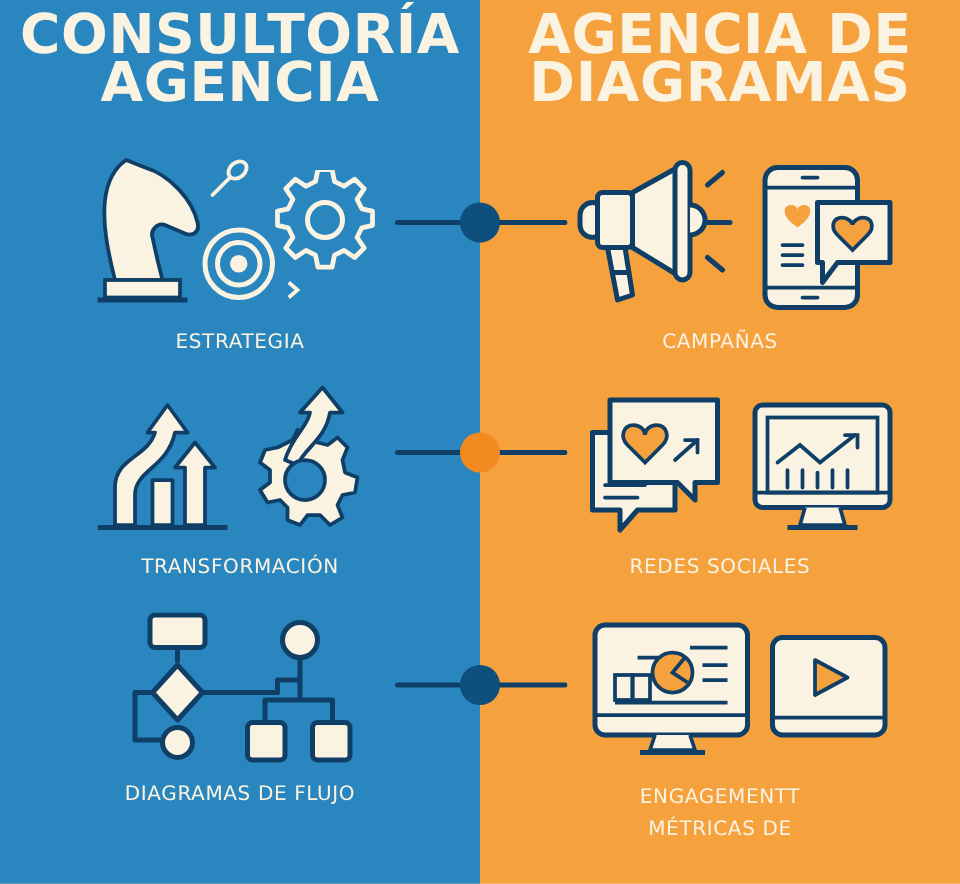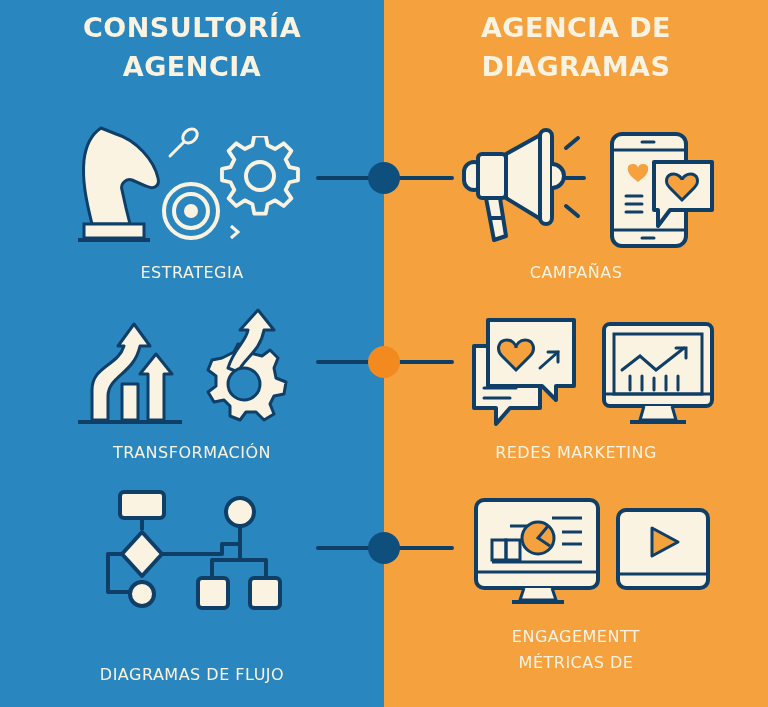--- a/index.html
+++ b/index.html
@@ -1,21 +1,21 @@
 <!DOCTYPE html>
 <html><head>
 <meta charset="utf-8">
 <style>
   html, body { margin: 0; padding: 0; }
   body { width: 768px; height: 707px; overflow: hidden; font-family: "DejaVu Sans", "Liberation Sans", sans-serif; }
   .stage { position: relative; width: 768px; height: 707px; }
   .panel { position: absolute; top: 0; height: 707px; }
   .panel.left { left: 0; width: 384px; background: #2a86bf; }
   .panel.right { left: 384px; width: 384px; background: #f5a13e; }
-  .title { position: absolute; text-align: center; color: #fbf3e2; font-weight: bold; font-size: 27px; line-height: 39px; letter-spacing: 0.5px; }
+  .title { position: absolute; text-align: center; color: #fbf3e2; font-weight: bold; font-size: 44px; line-height: 39px; letter-spacing: 0.5px; }
   .title.left { left: 0; width: 384px; top: 8px; }
   .title.right { left: 384px; width: 384px; top: 8px; }
   .label { position: absolute; text-align: center; color: #fbf3e2; font-weight: normal; font-size: 16px; line-height: 26px; letter-spacing: 0.5px; }
   .icon { position: absolute; }
   .connector { position: absolute; left: 316px; width: 138px; height: 40px; }
 </style>
 </head>
 <body>
 
 <div class="stage">
@@ -138,41 +138,41 @@
     <g stroke="#0f3f66" stroke-width="3" stroke-linecap="round" fill="none">
       <polyline points="22,50 40,36 56,50 84,28"></polyline>
       <polyline points="76,28 86,28 86,38"></polyline>
       <line x1="30" y1="56" x2="30" y2="70"></line>
         <line x1="42" y1="56" x2="42" y2="70"></line>
         <line x1="54" y1="58" x2="54" y2="70"></line>
         <line x1="66" y1="56" x2="66" y2="70"></line>
         <line x1="78" y1="56" x2="78" y2="70"></line>
     </g>
   </svg>
-  <div class="label" style="left:384px;width:384px;top:440px;">REDES MARKETING</div>
+  <div class="label" style="left:384px;width:384px;top:440px;">REDES SOCIALES</div>
 
   <svg class="icon" style="left:100px;top:490px;" width="190" height="122" viewBox="0 0 190 122">
     <g stroke="#0f3f66" stroke-width="4" fill="none" stroke-linejoin="round">
       <line x1="42" y1="28" x2="42" y2="40"></line>
       <line x1="42" y1="90" x2="42" y2="100"></line>
       <path d="M24 64 H8 V102 H30"></path>
       <path d="M62 64 H122 V54 H140"></path>
       <line x1="140" y1="36" x2="140" y2="70"></line>
       <path d="M112 88 V70 H166 V88"></path>
     </g>
     <g fill="#fbf3e2" stroke="#0f3f66" stroke-width="4" stroke-linejoin="round">
       <rect x="20" y="2" width="44" height="26" rx="4"></rect>
       <path d="M42 42 L62 64 L42 86 L22 64 Z"></path>
       <circle cx="42" cy="104" r="12"></circle>
       <circle cx="140" cy="22" r="14"></circle>
       <rect x="98" y="88" width="30" height="30" rx="4"></rect>
       <rect x="150" y="88" width="30" height="30" rx="4"></rect>
     </g>
   </svg>
-  <div class="label" style="left:0;width:384px;top:622px;margin-top:40px;">DIAGRAMAS DE FLUJO</div>
+  <div class="label" style="left:0;width:384px;top:622px;">DIAGRAMAS DE FLUJO</div>
 
   <svg class="connector" style="top:528px;" viewBox="0 0 138 40">
     <line x1="2" y1="20" x2="136" y2="20" stroke="#0f3f66" stroke-width="4" stroke-linecap="round"></line>
     <circle cx="68" cy="20" r="16" fill="#0f4f7d"></circle>
   </svg>
 
   <svg class="icon" style="left:472px;top:496px;" width="130" height="114" viewBox="0 0 130 114">
     <rect x="4" y="4" width="122" height="88" rx="8" fill="#fbf3e2" stroke="#0f3f66" stroke-width="4"></rect>
     <line x1="4" y1="76" x2="126" y2="76" stroke="#0f3f66" stroke-width="3"></line>
     <path d="M52 92 L48 104 H84 L80 92" fill="#fbf3e2" stroke="#0f3f66" stroke-width="3"></path>

